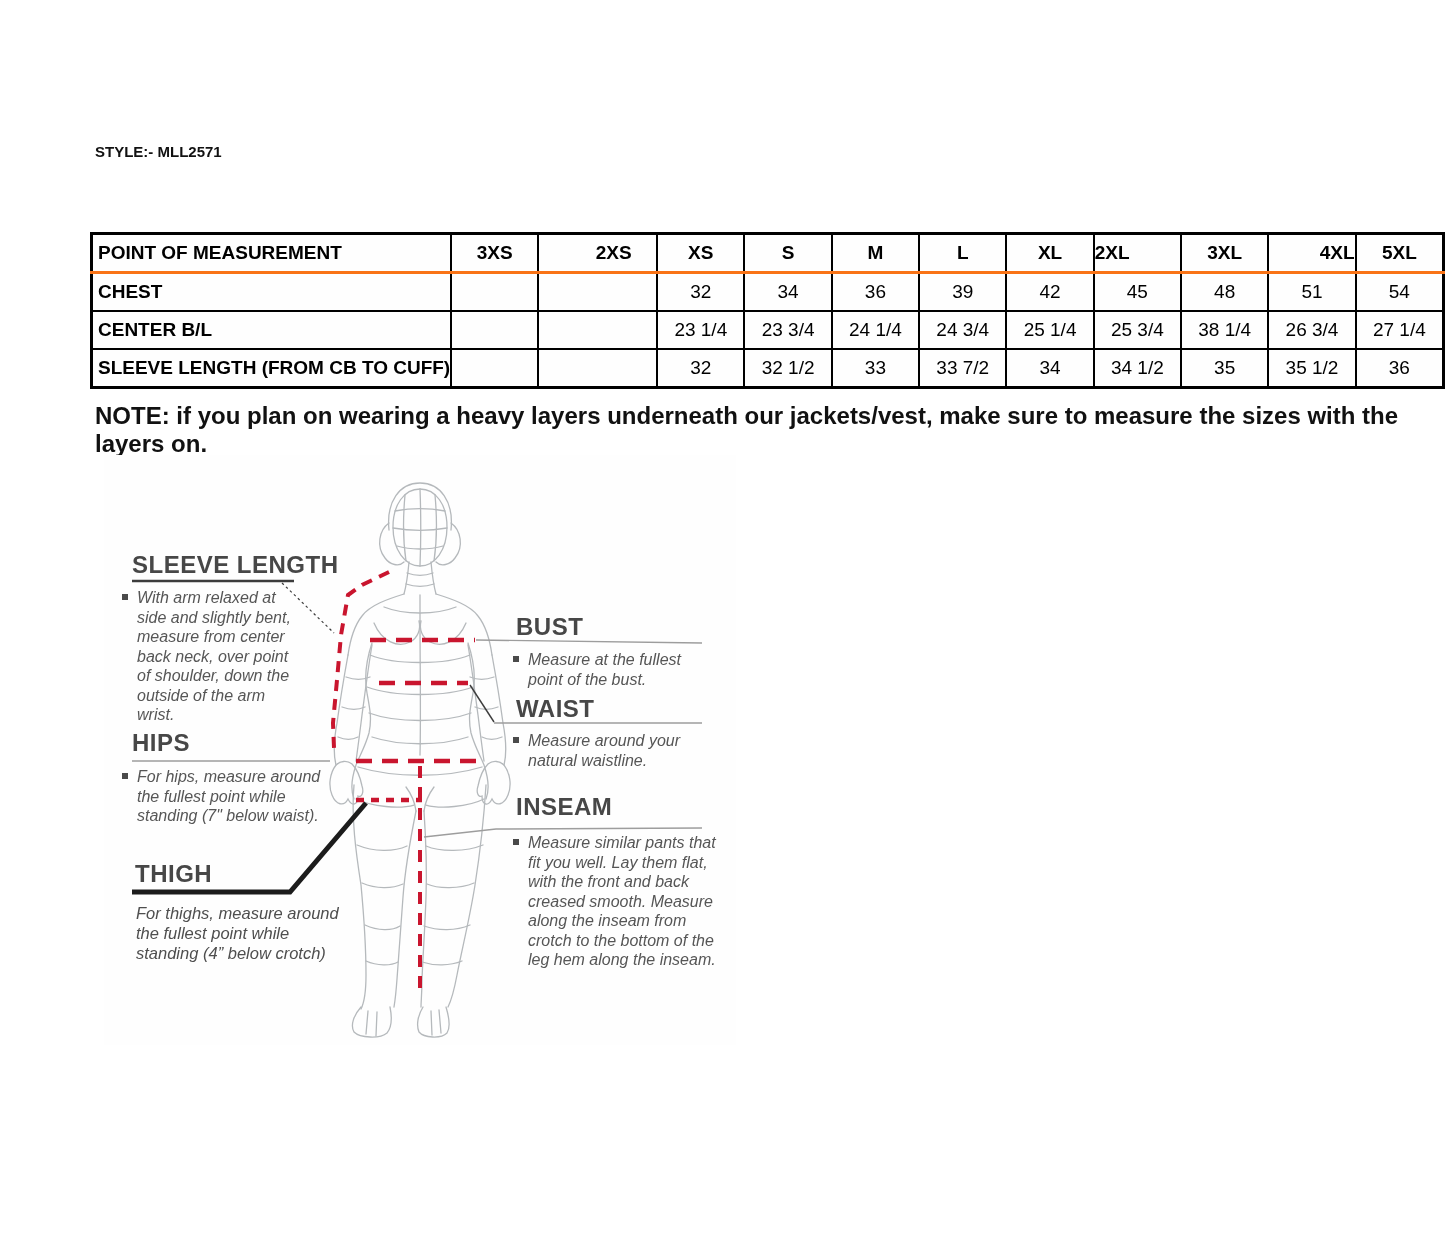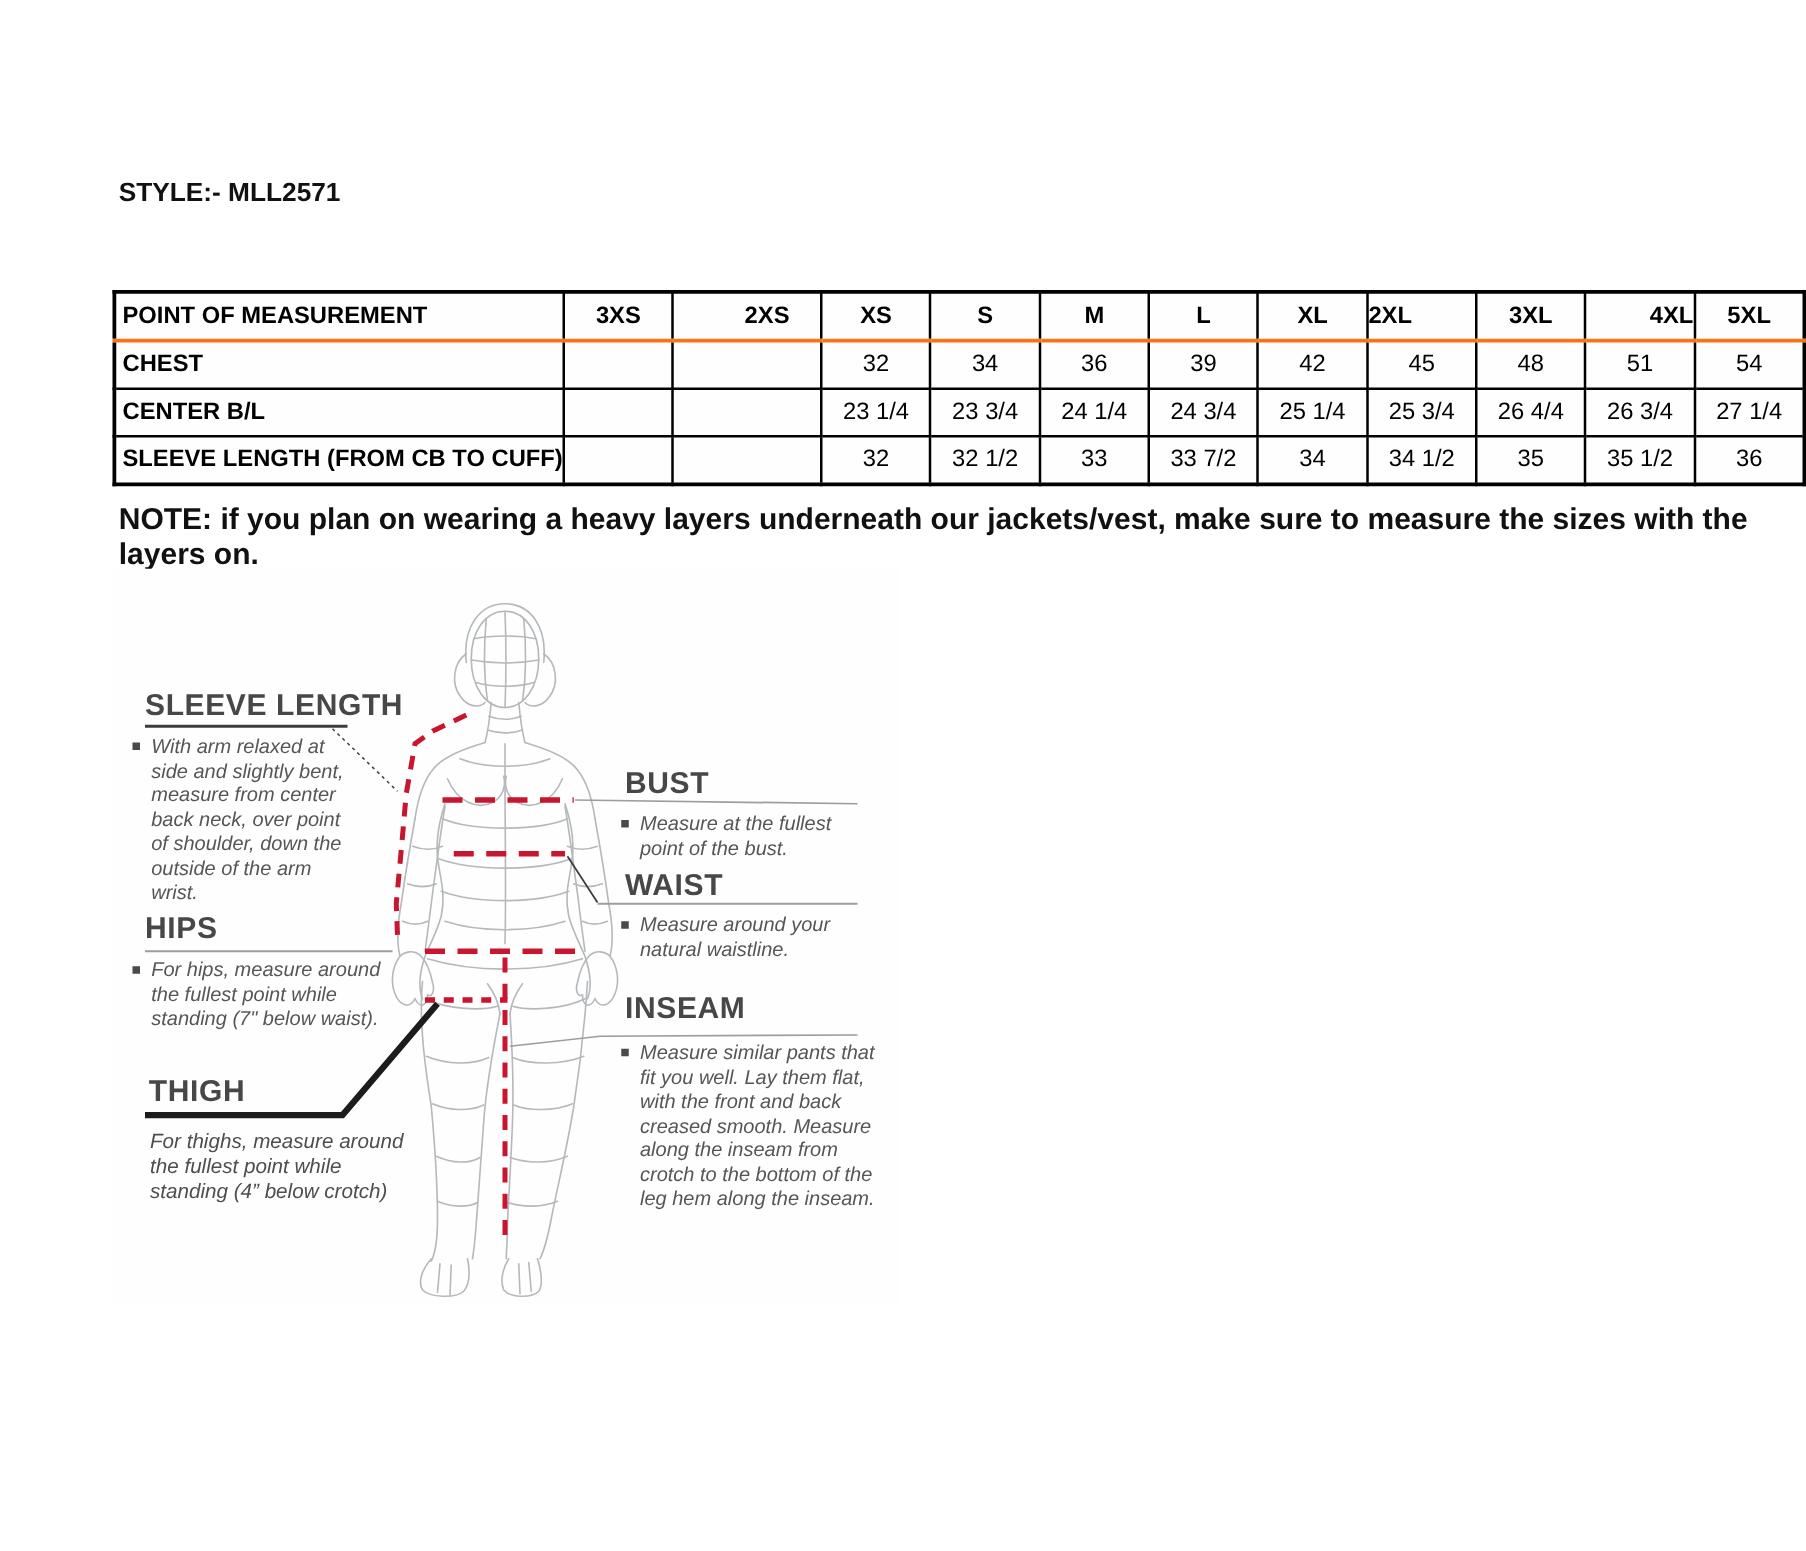--- a/index.html
+++ b/index.html
@@ -1,38 +1,38 @@
 <!DOCTYPE html>
 <html><head>
 <meta charset="utf-8">
 <style>
   html,body{margin:0;padding:0;background:#ffffff;}
   body{width:1445px;height:1241px;position:relative;overflow:hidden;
        font-family:"Liberation Sans",sans-serif;color:#000;}
 
-  .style-heading{position:absolute;left:95px;top:143px;font-size:21px;font-weight:bold;
+  .style-heading{position:absolute;left:95px;top:143px;font-size:15px;font-weight:bold;
                  letter-spacing:0px;color:#111;}
 
   
   table.size-table{position:absolute;left:90px;top:232px;border-collapse:collapse;
                    table-layout:fixed;background:#fff;}
   table.size-table{border:3px solid #000;}
   table.size-table th,table.size-table td{
       border:2px solid #000;height:36px;padding:0;margin:0;
       font-size:19px;text-align:center;vertical-align:middle;white-space:nowrap;
       overflow:hidden;background:#fefefe;}
   table.size-table th{font-weight:bold;border-bottom:3px solid #f97316;}
   table.size-table .label-col{width:308px;}
   table.size-table .size-col{width:86px;}
   table.size-table td.row-label{font-weight:bold;text-align:left;padding-left:5px;}
 
   .note-text{position:absolute;left:95px;top:402px;font-size:24px;font-weight:bold;color:#111;}
 
   
-  .diagram{position:absolute;left:88px;top:455px;width:632px;height:590px;
+  .diagram{position:absolute;left:104px;top:455px;width:632px;height:590px;
            background:#fefefe;}
   .diagram svg{position:absolute;left:0;top:0;}
 
   .callout-title{position:absolute;font-size:24px;font-weight:bold;color:#474747;
                  letter-spacing:0.5px;white-space:nowrap;}
   .callout-body{position:absolute;font-size:16px;line-height:19.5px;color:#565656;font-style:italic;}
   .bullet{position:absolute;left:-15px;top:6px;width:6px;height:6px;background:#4a4a4a;}
 </style>
 </head>
 <body>
@@ -76,21 +76,21 @@
         <tr>
           <td class="row-label">CENTER B/L</td>
           <td></td>
           <td></td>
           <td>23 1/4</td>
           <td>23 3/4</td>
           <td>24 1/4</td>
           <td>24 3/4</td>
           <td>25 1/4</td>
           <td>25 3/4</td>
-          <td>26 4/4</td>
+          <td>38 1/4</td>
           <td>26 3/4</td>
           <td>27 1/4</td>
         </tr>
         <tr>
           <td class="row-label">SLEEVE LENGTH (FROM CB TO CUFF)</td>
           <td></td>
           <td></td>
           <td>32</td>
           <td>32 1/2</td>
           <td>33</td>

